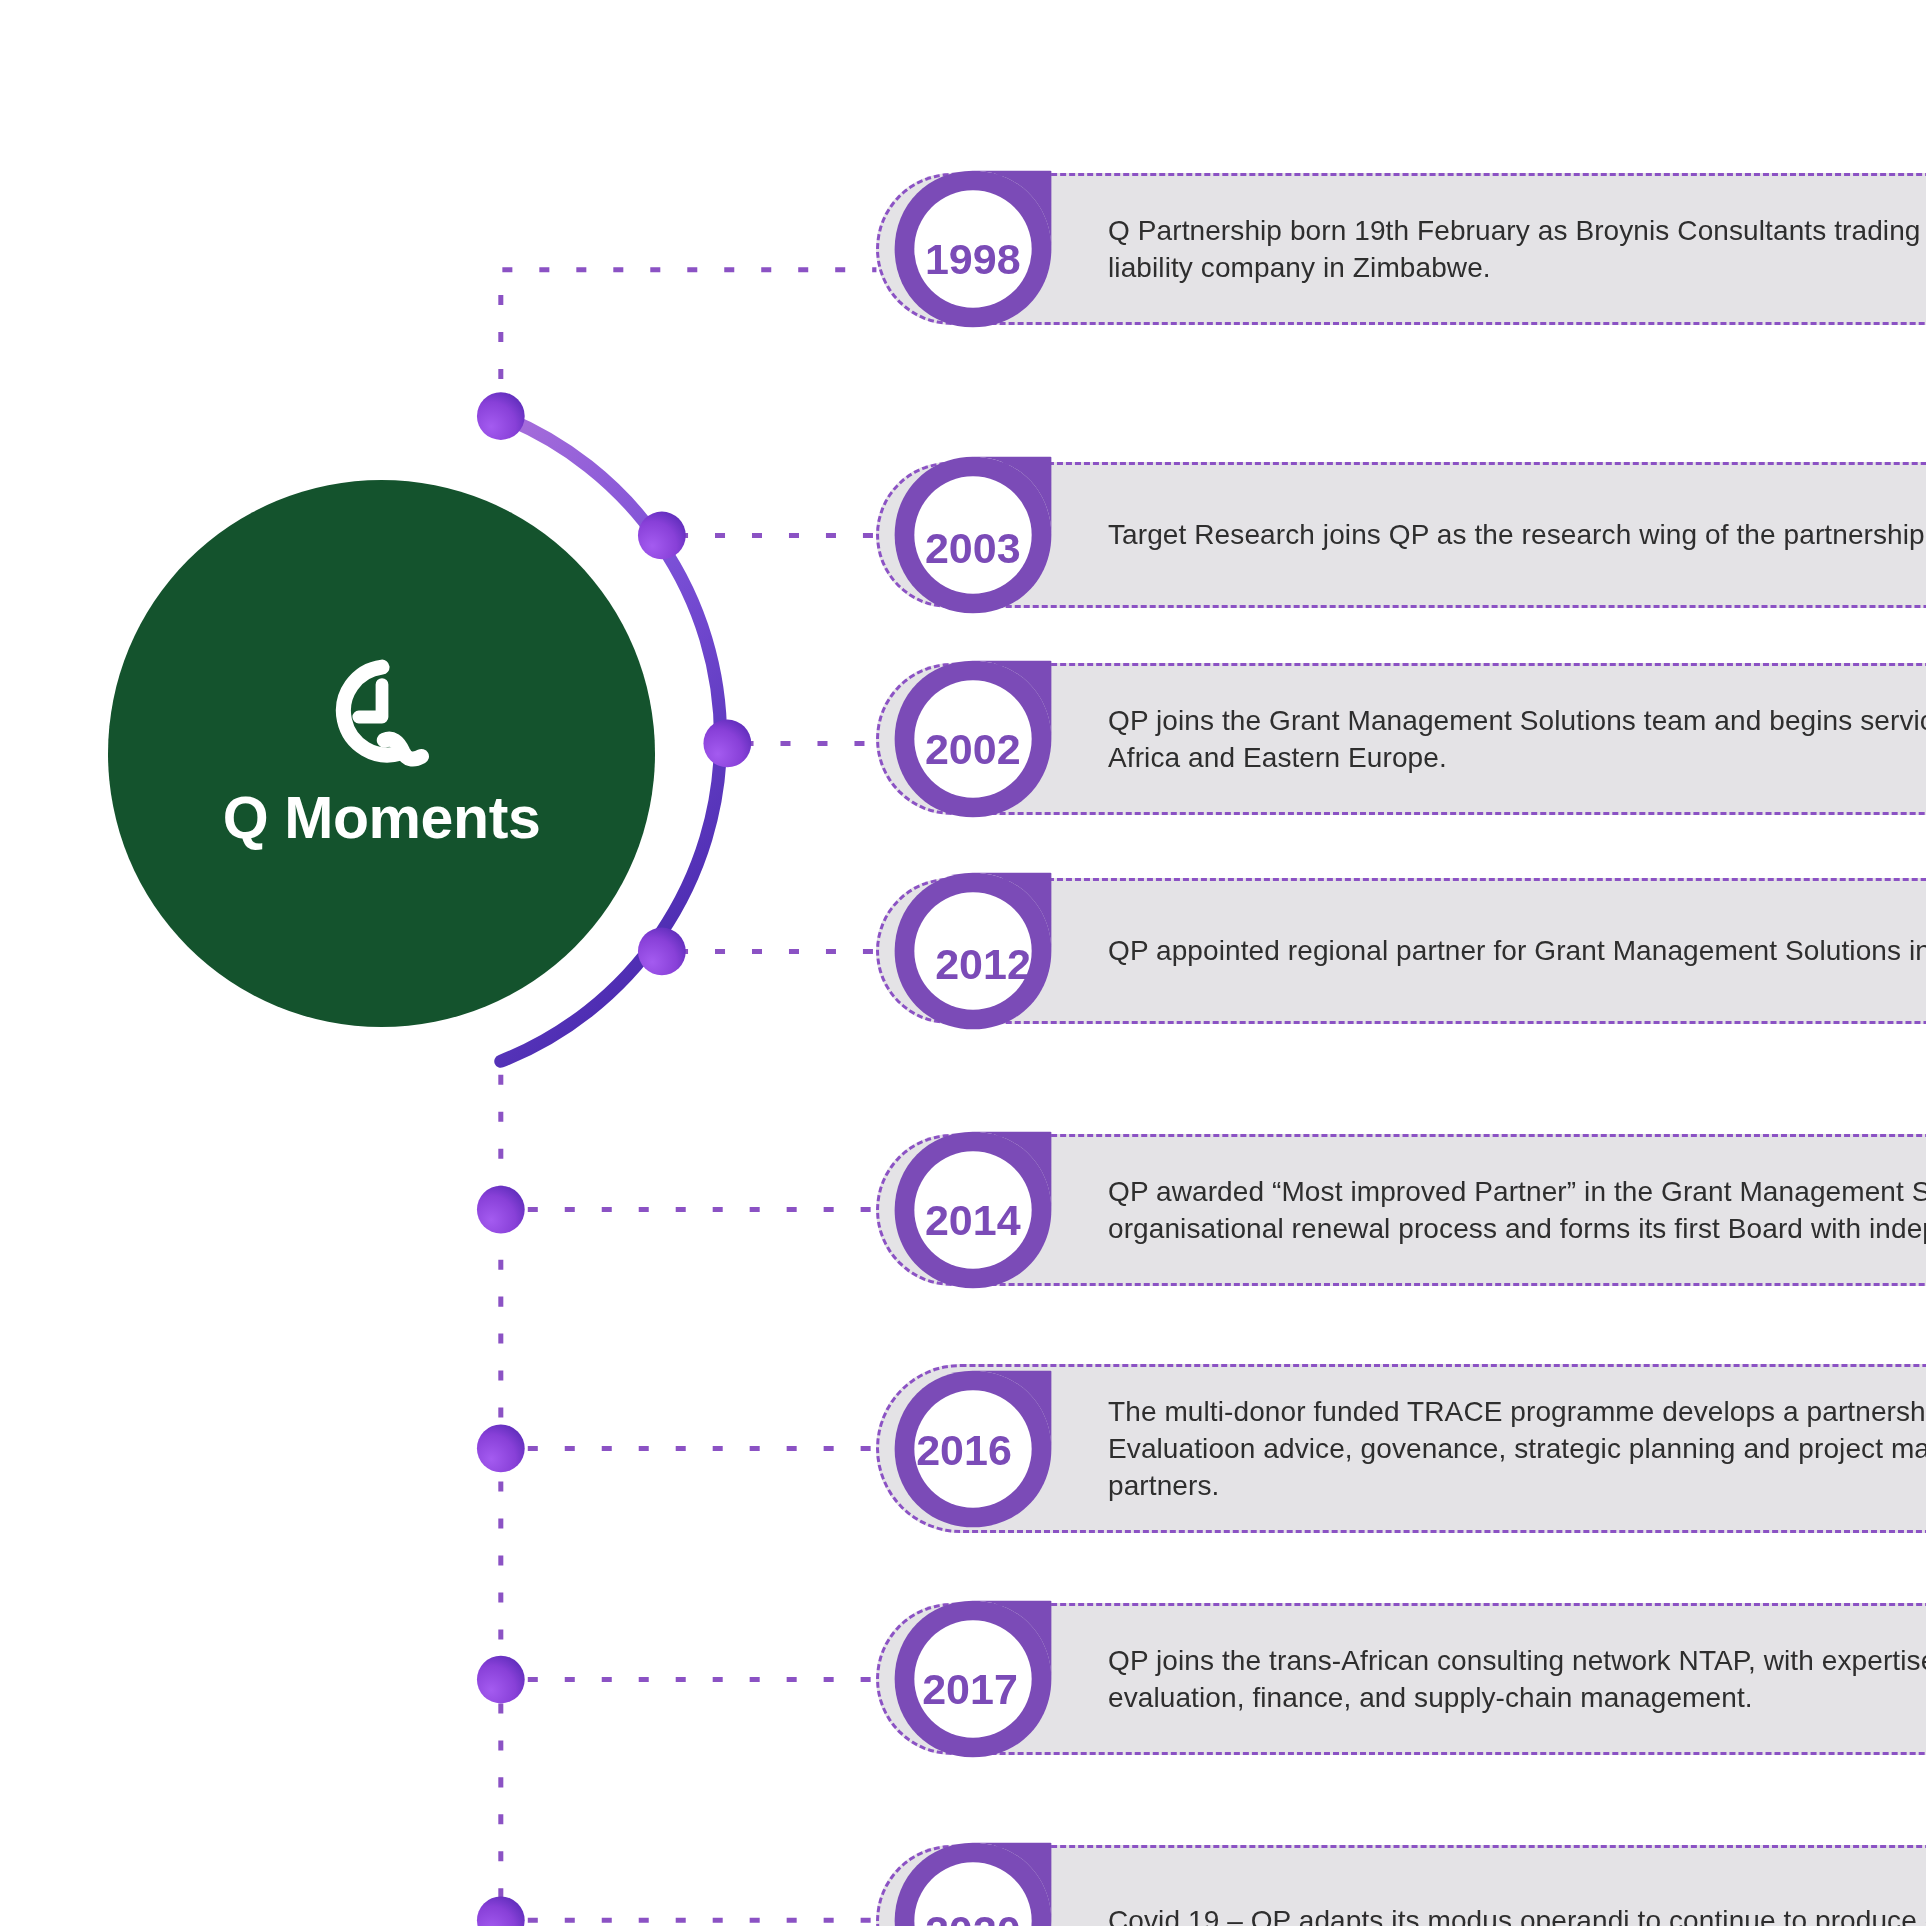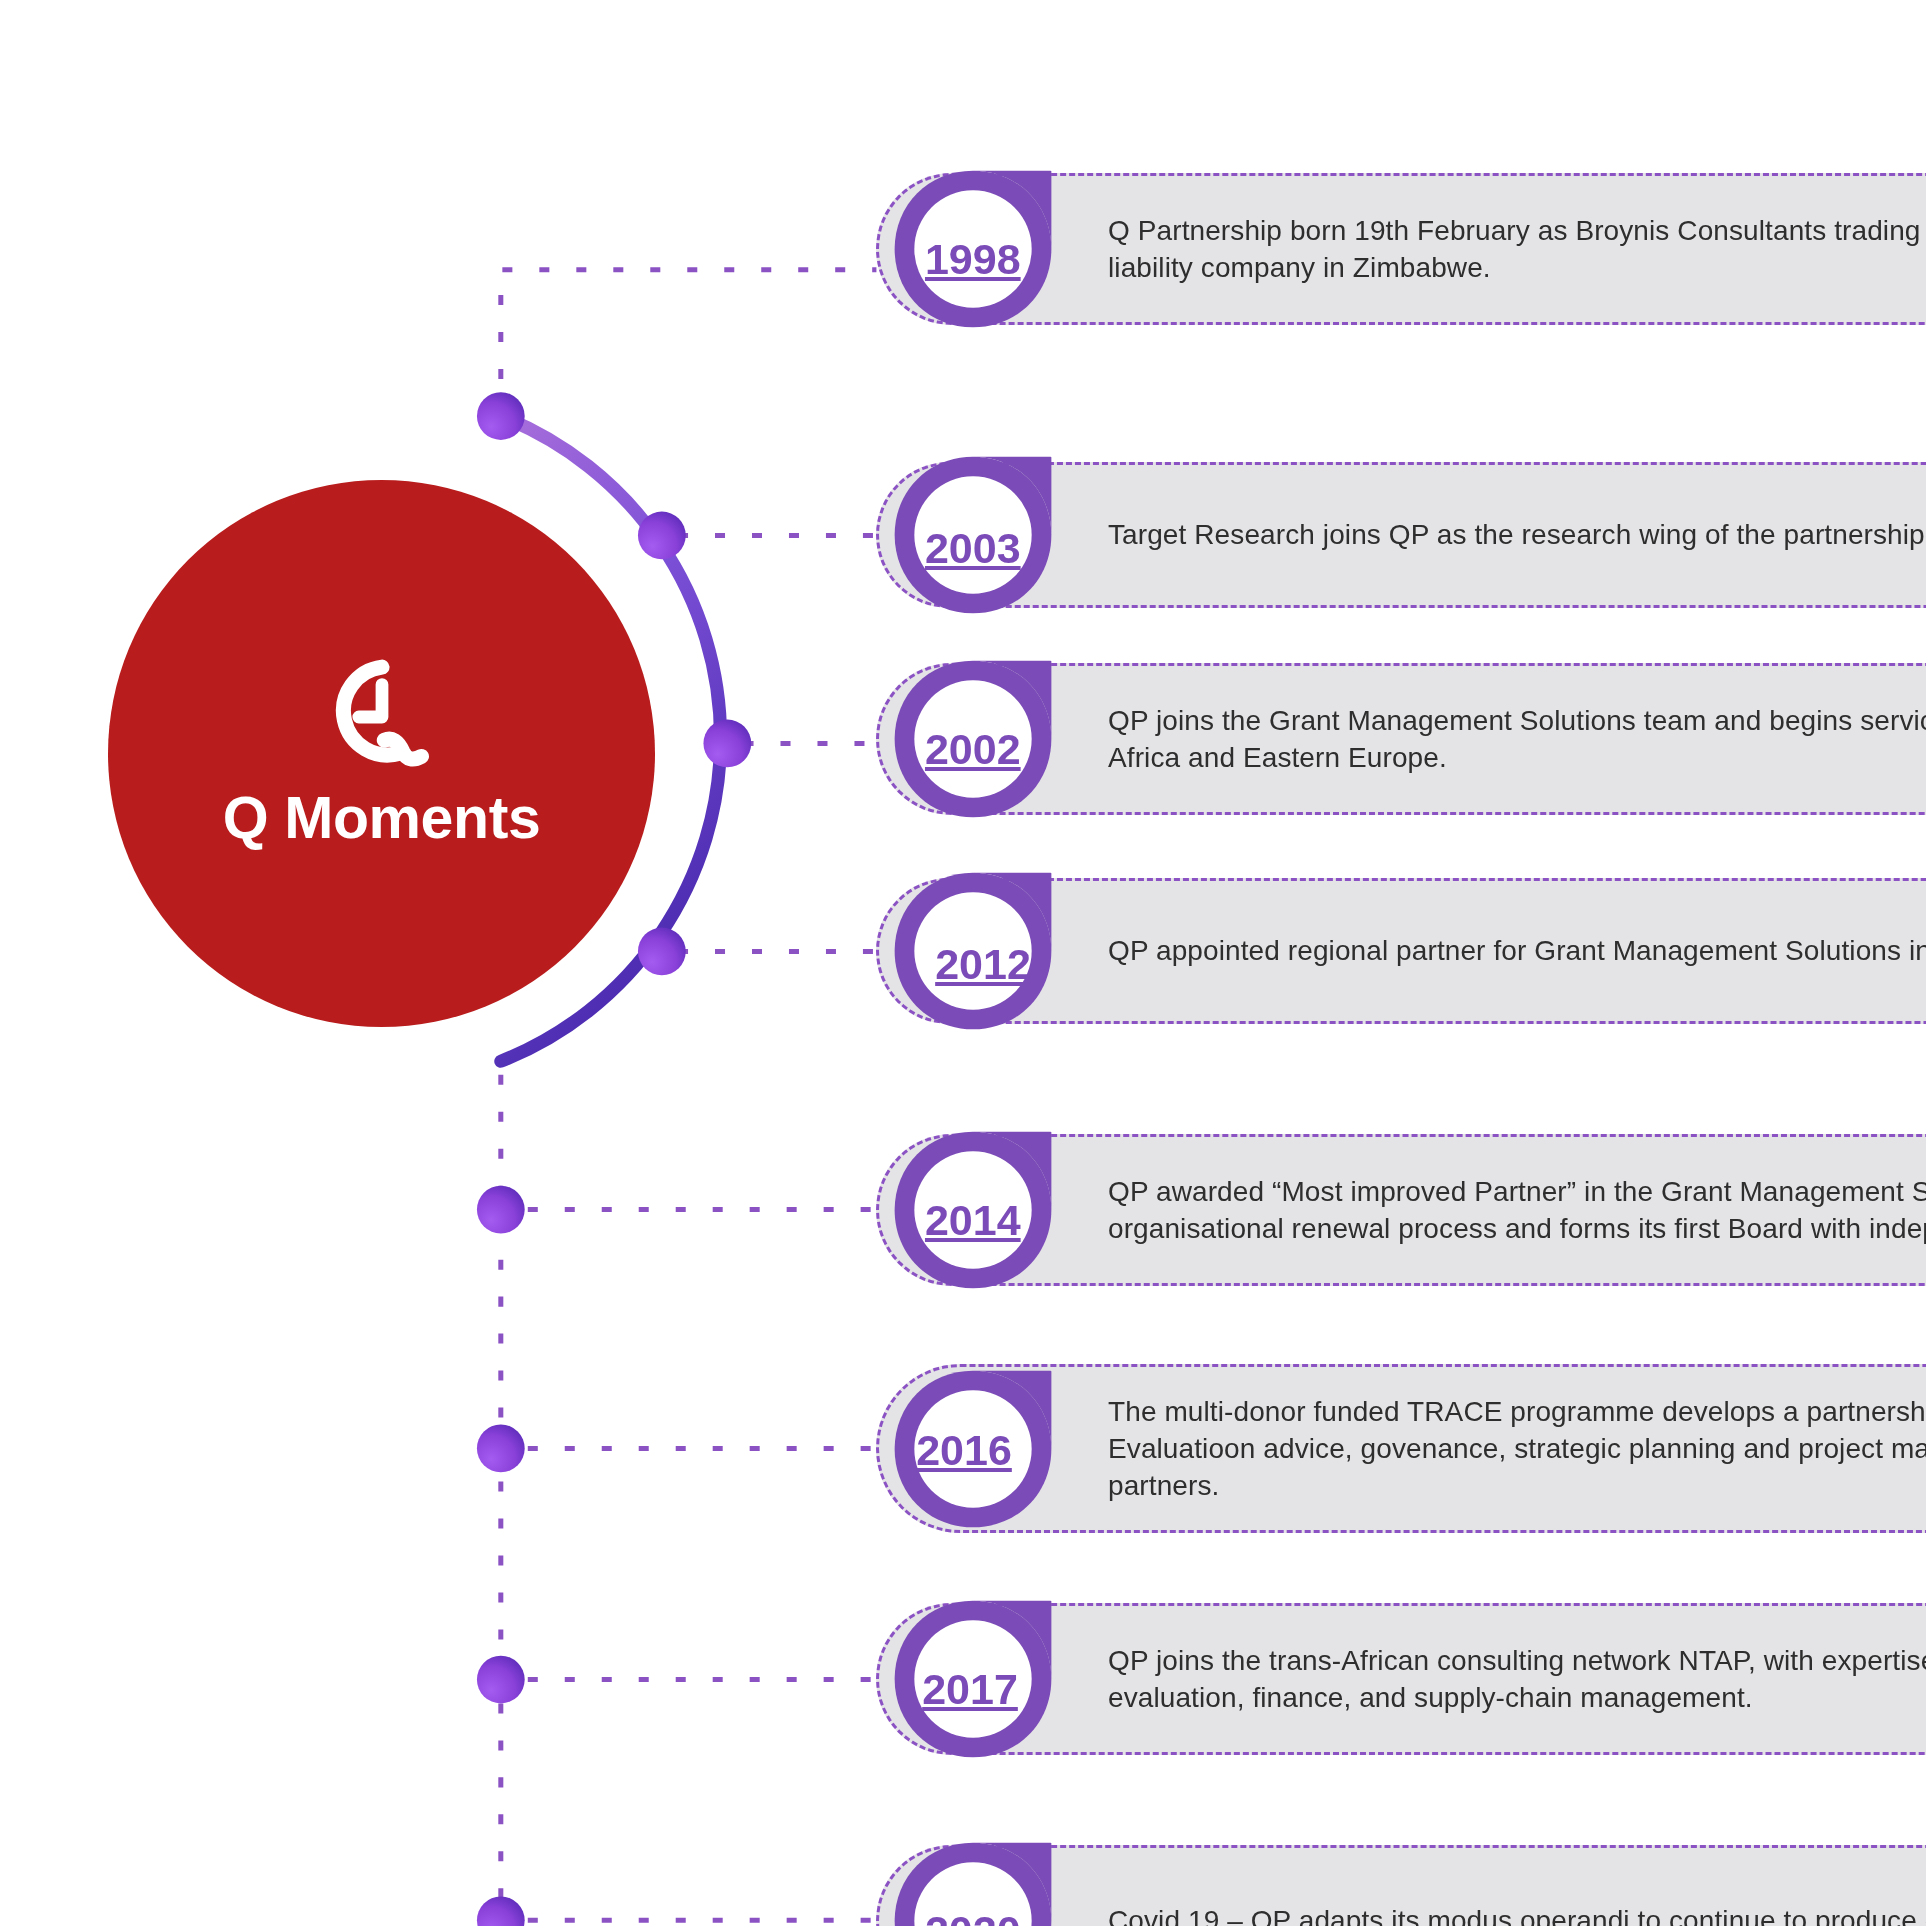--- a/index.html
+++ b/index.html
@@ -30,21 +30,21 @@
   }
 
   
   #brand-circle {
     position: absolute;
     left: 108px;
     top: 480px;
     width: 547px;
     height: 547px;
     border-radius: 50%;
-    background: #b91c1c;
+    background: #14532d;
     display: flex;
     flex-direction: column;
     align-items: center;
     justify-content: center;
     gap: 14px;
   }
   #brand-icon { width: 116px; height: 116px; display:block; }
   #brand-title {
     color: #ffffff;
     font-size: 59px;
@@ -94,21 +94,20 @@
     width: 166px;
     height: 166px;
     display: flex;
     align-items: center;
     justify-content: center;
     color: #7B4BB7;
     font-size: 43px;
     font-weight: 700;
     letter-spacing: 0px;
     z-index: 5;
-    text-decoration: underline;
   }
 
   
   .body-text {
     position: absolute;
     left: 229px;
     top: 50%;
     transform: translateY(-50%);
     width: 1360px;
     color: #2E2E2E;

